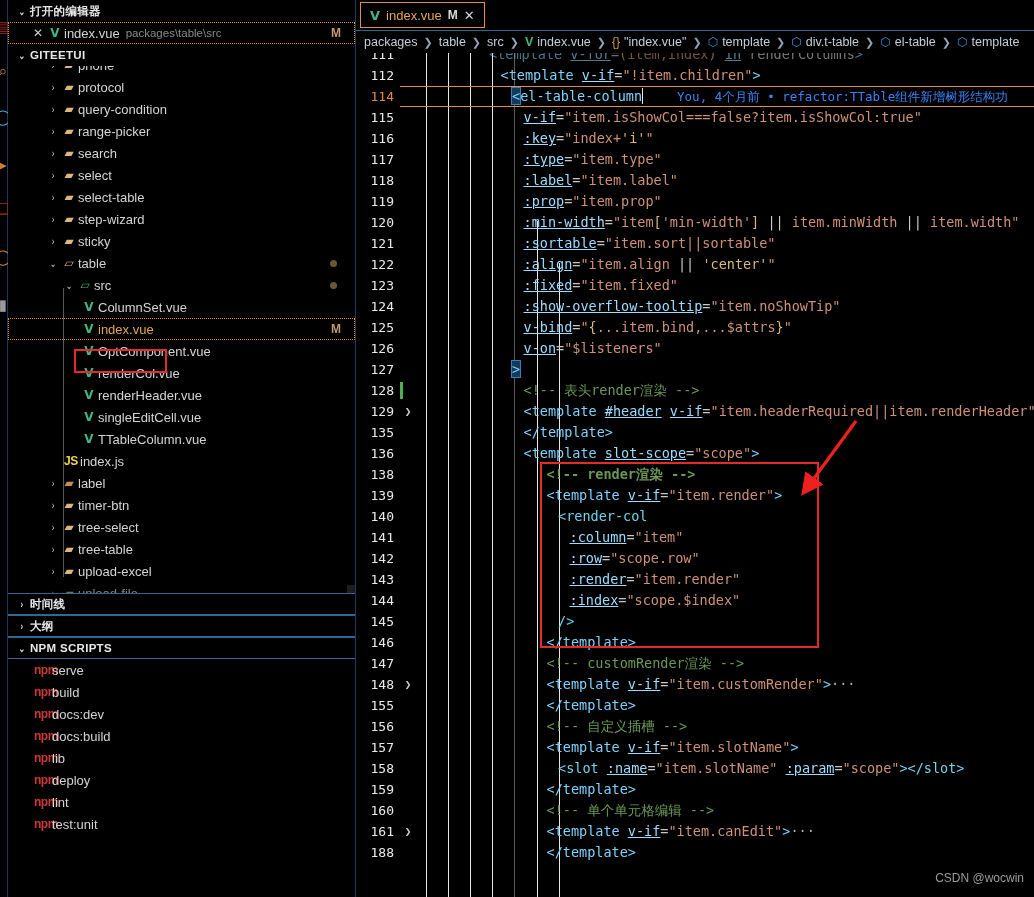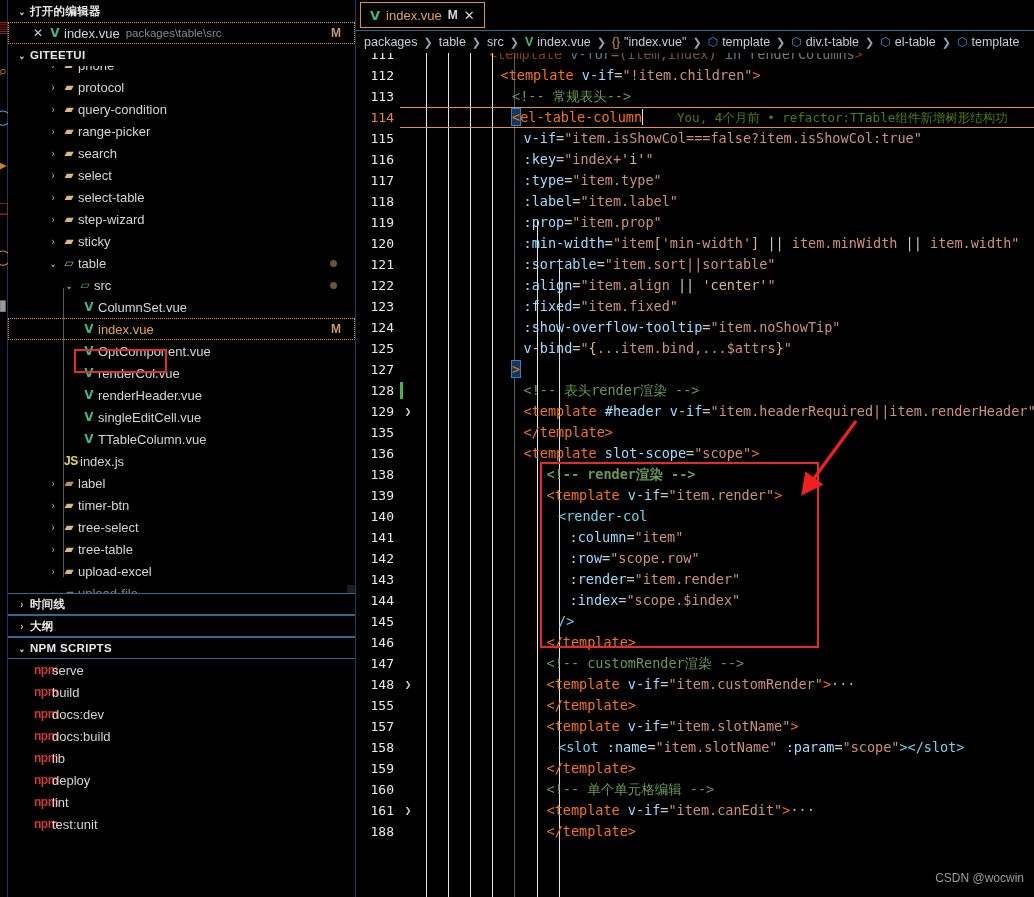--- a/index.html
+++ b/index.html
@@ -261,30 +261,30 @@
     border-bottom: 1px solid #e0913a;
     pointer-events: none;
   }
 
   
   .guides { position: absolute; left: 0; top: 0; bottom: 0; width: 100%; pointer-events: none; }
   .guide { position: absolute; top: 0; bottom: 0; width: 1px; background: #e6e6e6; }
   .guide.dim { background: #5a5a5a; }
 
   
-  .t-tag   { color: #f97316; }
+  .t-tag   { color: #7dd3fc; }
   .t-tag2  { color: #6fd6ef; }
-  .t-attr  { color: #9cdcfe; }
+  .t-attr  { color: #9cdcfe; text-decoration: underline; }
   .t-str   { color: #ce9178; }
   .t-punc  { color: #c8c8c8; }
   .t-cmt   { color: #6a9955; }
   .t-brk   { color: #d7ba7d; }
   .t-plain { color: #d4d4d4; }
   .t-dots  { color: #b0b0b0; }
-  .t-blame { color: #4d7c0f; }
+  .t-blame { color: #3b82f6; }
 
   .caret {
     display: inline-block;
     width: 1px; height: 16px;
     background: #e6e6e6;
     vertical-align: -3px;
   }
   .sel-char { background: #103a5e; outline: 1px solid #3a7fb5; }
 
   .bkmk {
@@ -586,50 +586,51 @@
         <div class="guide" style="left:92px"></div>
         <div class="guide" style="left:114px"></div>
         <div class="guide" style="left:136px"></div>
         <div class="guide dim" style="left:158px"></div>
         <div class="guide" style="left:181px;top:168px"></div>
         <div class="guide" style="left:203px;top:210px"></div>
       </div>
       <div id="code-lines" style="margin-top: -9px;">
           <div class="code-line"><span class="ln">111</span><span class="fold"></span><span class="code-txt" style="padding-left: 73px; opacity: 0.55;"><span class="t-tag">&lt;template</span> <span class="t-attr">v-for</span><span class="t-punc">=</span><span class="t-brk">(</span><span class="t-str">item,index</span><span class="t-brk">)</span> <span class="t-attr">in</span> <span class="t-plain">renderColumns</span><span class="t-tag">&gt;</span></span></div>
           <div class="code-line"><span class="ln">112</span><span class="fold"></span><span class="code-txt" style="padding-left: 84.5px;"><span class="t-tag">&lt;template</span> <span class="t-attr">v-if</span><span class="t-punc">=</span><span class="t-str">"!item.children"</span><span class="t-tag">&gt;</span></span></div>
-          <div class="code-line"><span class="ln">113</span><span class="fold"></span><span class="code-txt" style="padding-left: 96px;"><span class="t-cmt">&lt;!-- 常规表头--&gt;</span></span></div>
           <div class="code-line"><div class="cur-line-box"></div><span class="ln active">114</span><span class="fold"></span><span class="code-txt" style="padding-left: 96px;"><span class="sel-char t-tag">&lt;</span><span class="t-tag">el-table-column</span><span class="caret"></span><span class="t-blame" style="margin-left: 34px; font-size: 12.5px;">You, 4个月前 • refactor:TTable组件新增树形结构功</span></span></div>
           <div class="code-line"><span class="ln">115</span><span class="fold"></span><span class="code-txt" style="padding-left: 107.5px;"><span class="t-attr">v-if</span><span class="t-punc">=</span><span class="t-str">"item.isShowCol===false?item.isShowCol:true"</span></span></div>
           <div class="code-line"><span class="ln">116</span><span class="fold"></span><span class="code-txt" style="padding-left: 107.5px;"><span class="t-attr">:key</span><span class="t-punc">=</span><span class="t-str">"index+</span><span class="t-brk">'i'</span><span class="t-str">"</span></span></div>
           <div class="code-line"><span class="ln">117</span><span class="fold"></span><span class="code-txt" style="padding-left: 107.5px;"><span class="t-attr">:type</span><span class="t-punc">=</span><span class="t-str">"item.type"</span></span></div>
           <div class="code-line"><span class="ln">118</span><span class="fold"></span><span class="code-txt" style="padding-left: 107.5px;"><span class="t-attr">:label</span><span class="t-punc">=</span><span class="t-str">"item.label"</span></span></div>
           <div class="code-line"><span class="ln">119</span><span class="fold"></span><span class="code-txt" style="padding-left: 107.5px;"><span class="t-attr">:prop</span><span class="t-punc">=</span><span class="t-str">"item.prop"</span></span></div>
           <div class="code-line"><span class="ln">120</span><span class="fold"></span><span class="code-txt" style="padding-left: 107.5px;"><span class="t-attr">:min-width</span><span class="t-punc">=</span><span class="t-str">"item</span><span class="t-brk">[</span><span class="t-str">'min-width'</span><span class="t-brk">]</span> <span class="t-punc">||</span> <span class="t-str">item.minWidth</span> <span class="t-punc">||</span> <span class="t-str">item.width"</span></span></div>
           <div class="code-line"><span class="ln">121</span><span class="fold"></span><span class="code-txt" style="padding-left: 107.5px;"><span class="t-attr">:sortable</span><span class="t-punc">=</span><span class="t-str">"item.sort||sortable"</span></span></div>
           <div class="code-line"><span class="ln">122</span><span class="fold"></span><span class="code-txt" style="padding-left: 107.5px;"><span class="t-attr">:align</span><span class="t-punc">=</span><span class="t-str">"item.align</span> <span class="t-punc">||</span> <span class="t-brk">'center'</span><span class="t-str">"</span></span></div>
           <div class="code-line"><span class="ln">123</span><span class="fold"></span><span class="code-txt" style="padding-left: 107.5px;"><span class="t-attr">:fixed</span><span class="t-punc">=</span><span class="t-str">"item.fixed"</span></span></div>
           <div class="code-line"><span class="ln">124</span><span class="fold"></span><span class="code-txt" style="padding-left: 107.5px;"><span class="t-attr">:show-overflow-tooltip</span><span class="t-punc">=</span><span class="t-str">"item.noShowTip"</span></span></div>
           <div class="code-line"><span class="ln">125</span><span class="fold"></span><span class="code-txt" style="padding-left: 107.5px;"><span class="t-attr">v-bind</span><span class="t-punc">=</span><span class="t-str">"</span><span class="t-brk">{</span><span class="t-str">...item.bind,...$attrs</span><span class="t-brk">}</span><span class="t-str">"</span></span></div>
+          <div class="code-line"><span class="ln">126</span><span class="fold"></span><span class="code-txt" style="padding-left: 107.5px;"><span class="t-attr">v-on</span><span class="t-punc">=</span><span class="t-str">"$listeners"</span></span></div>
           <div class="code-line"><span class="ln">127</span><span class="fold"></span><span class="code-txt" style="padding-left: 96px;"><span class="sel-char t-tag">&gt;</span></span></div>
           <div class="code-line"><div class="bkmk"></div><span class="ln">128</span><span class="fold"></span><span class="code-txt" style="padding-left: 107.5px;"><span class="t-cmt">&lt;!-- 表头render渲染 --&gt;</span></span></div>
           <div class="code-line"><span class="ln">129</span><span class="fold">❯</span><span class="code-txt" style="padding-left: 107.5px;"><span class="t-tag">&lt;template</span> <span class="t-attr">#header</span> <span class="t-attr">v-if</span><span class="t-punc">=</span><span class="t-str">"item.headerRequired||item.renderHeader"</span></span></div>
           <div class="code-line"><span class="ln">135</span><span class="fold"></span><span class="code-txt" style="padding-left: 107.5px;"><span class="t-tag">&lt;/template&gt;</span></span></div>
           <div class="code-line"><span class="ln">136</span><span class="fold"></span><span class="code-txt" style="padding-left: 107.5px;"><span class="t-tag">&lt;template</span> <span class="t-attr">slot-scope</span><span class="t-punc">=</span><span class="t-str">"scope"</span><span class="t-tag">&gt;</span></span></div>
           <div class="code-line"><span class="ln">138</span><span class="fold"></span><span class="code-txt" style="padding-left: 130.5px; font-weight: bold;"><span class="t-cmt">&lt;!-- render渲染 --&gt;</span></span></div>
           <div class="code-line"><span class="ln">139</span><span class="fold"></span><span class="code-txt" style="padding-left: 130.5px;"><span class="t-tag">&lt;template</span> <span class="t-attr">v-if</span><span class="t-punc">=</span><span class="t-str">"item.render"</span><span class="t-tag">&gt;</span></span></div>
           <div class="code-line"><span class="ln">140</span><span class="fold"></span><span class="code-txt" style="padding-left: 142px;"><span class="t-tag2">&lt;render-col</span></span></div>
           <div class="code-line"><span class="ln">141</span><span class="fold"></span><span class="code-txt" style="padding-left: 153.5px;"><span class="t-attr">:column</span><span class="t-punc">=</span><span class="t-str">"item"</span></span></div>
           <div class="code-line"><span class="ln">142</span><span class="fold"></span><span class="code-txt" style="padding-left: 153.5px;"><span class="t-attr">:row</span><span class="t-punc">=</span><span class="t-str">"scope.row"</span></span></div>
           <div class="code-line"><span class="ln">143</span><span class="fold"></span><span class="code-txt" style="padding-left: 153.5px;"><span class="t-attr">:render</span><span class="t-punc">=</span><span class="t-str">"item.render"</span></span></div>
           <div class="code-line"><span class="ln">144</span><span class="fold"></span><span class="code-txt" style="padding-left: 153.5px;"><span class="t-attr">:index</span><span class="t-punc">=</span><span class="t-str">"scope.$index"</span></span></div>
           <div class="code-line"><span class="ln">145</span><span class="fold"></span><span class="code-txt" style="padding-left: 142px;"><span class="t-tag2">/&gt;</span></span></div>
           <div class="code-line"><span class="ln">146</span><span class="fold"></span><span class="code-txt" style="padding-left: 130.5px;"><span class="t-tag">&lt;/template&gt;</span></span></div>
           <div class="code-line"><span class="ln">147</span><span class="fold"></span><span class="code-txt" style="padding-left: 130.5px;"><span class="t-cmt">&lt;!-- customRender渲染 --&gt;</span></span></div>
           <div class="code-line"><span class="ln">148</span><span class="fold">❯</span><span class="code-txt" style="padding-left: 130.5px;"><span class="t-tag">&lt;template</span> <span class="t-attr">v-if</span><span class="t-punc">=</span><span class="t-str">"item.customRender"</span><span class="t-tag">&gt;</span><span class="t-dots">···</span></span></div>
           <div class="code-line"><span class="ln">155</span><span class="fold"></span><span class="code-txt" style="padding-left: 130.5px;"><span class="t-tag">&lt;/template&gt;</span></span></div>
+          <div class="code-line"><span class="ln">156</span><span class="fold"></span><span class="code-txt" style="padding-left: 130.5px;"><span class="t-cmt">&lt;!-- 自定义插槽 --&gt;</span></span></div>
           <div class="code-line"><span class="ln">157</span><span class="fold"></span><span class="code-txt" style="padding-left: 130.5px;"><span class="t-tag">&lt;template</span> <span class="t-attr">v-if</span><span class="t-punc">=</span><span class="t-str">"item.slotName"</span><span class="t-tag">&gt;</span></span></div>
           <div class="code-line"><span class="ln">158</span><span class="fold"></span><span class="code-txt" style="padding-left: 142px;"><span class="t-tag2">&lt;slot</span> <span class="t-attr">:name</span><span class="t-punc">=</span><span class="t-str">"item.slotName"</span> <span class="t-attr">:param</span><span class="t-punc">=</span><span class="t-str">"scope"</span><span class="t-tag2">&gt;&lt;/slot&gt;</span></span></div>
           <div class="code-line"><span class="ln">159</span><span class="fold"></span><span class="code-txt" style="padding-left: 130.5px;"><span class="t-tag">&lt;/template&gt;</span></span></div>
           <div class="code-line"><span class="ln">160</span><span class="fold"></span><span class="code-txt" style="padding-left: 130.5px;"><span class="t-cmt">&lt;!-- 单个单元格编辑 --&gt;</span></span></div>
           <div class="code-line"><span class="ln">161</span><span class="fold">❯</span><span class="code-txt" style="padding-left: 130.5px;"><span class="t-tag">&lt;template</span> <span class="t-attr">v-if</span><span class="t-punc">=</span><span class="t-str">"item.canEdit"</span><span class="t-tag">&gt;</span><span class="t-dots">···</span></span></div>
           <div class="code-line"><span class="ln">188</span><span class="fold"></span><span class="code-txt" style="padding-left: 130.5px;"><span class="t-tag">&lt;/template&gt;</span></span></div>
         </div>
       <div class="watermark">CSDN @wocwin</div>
     </div>
 

